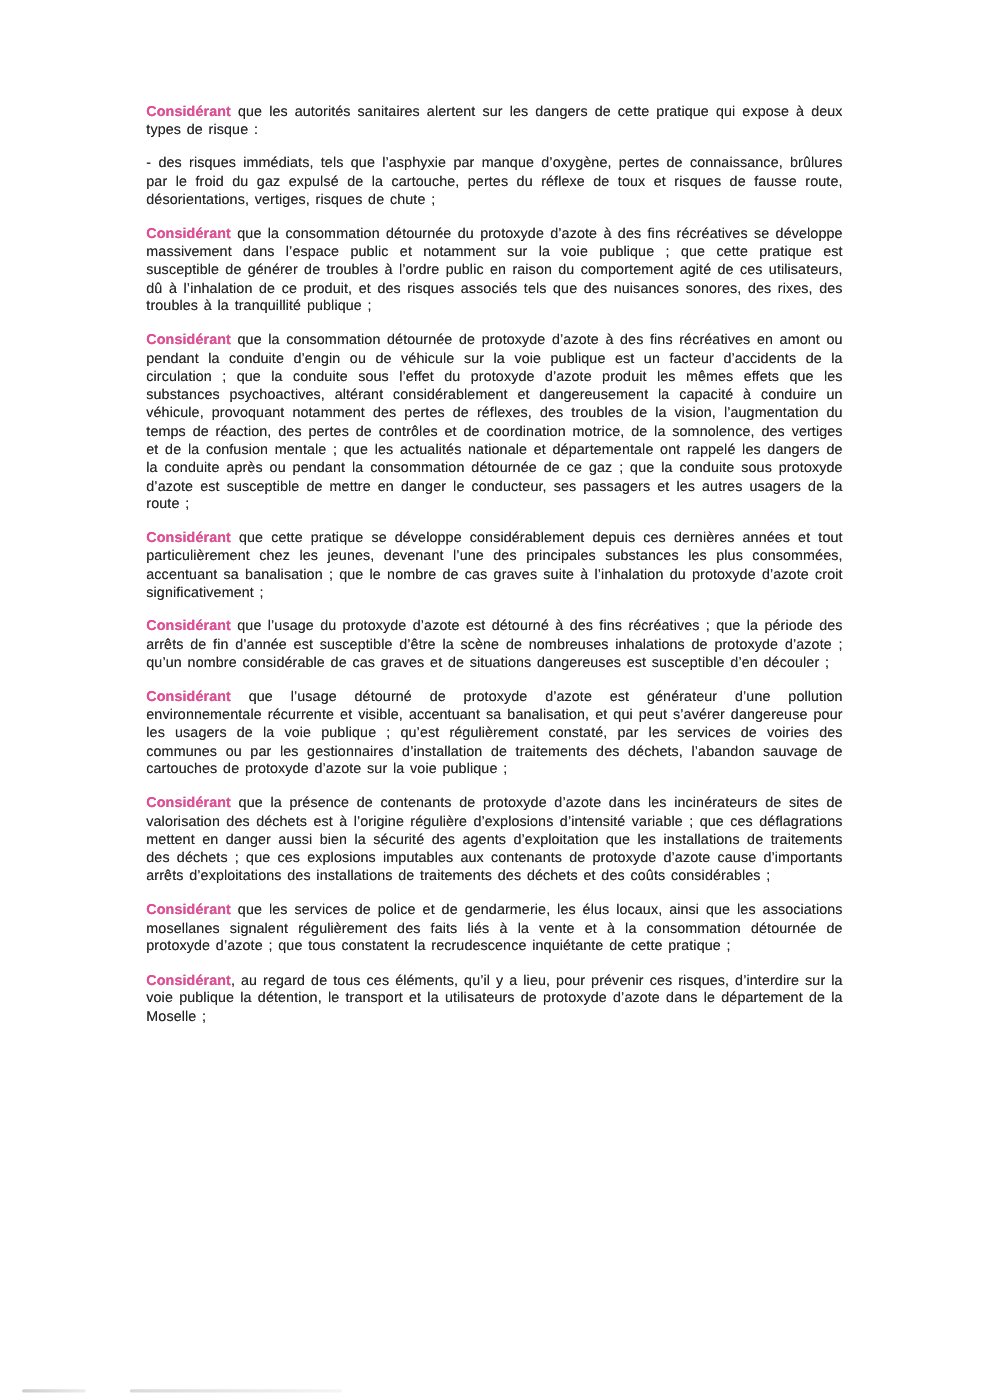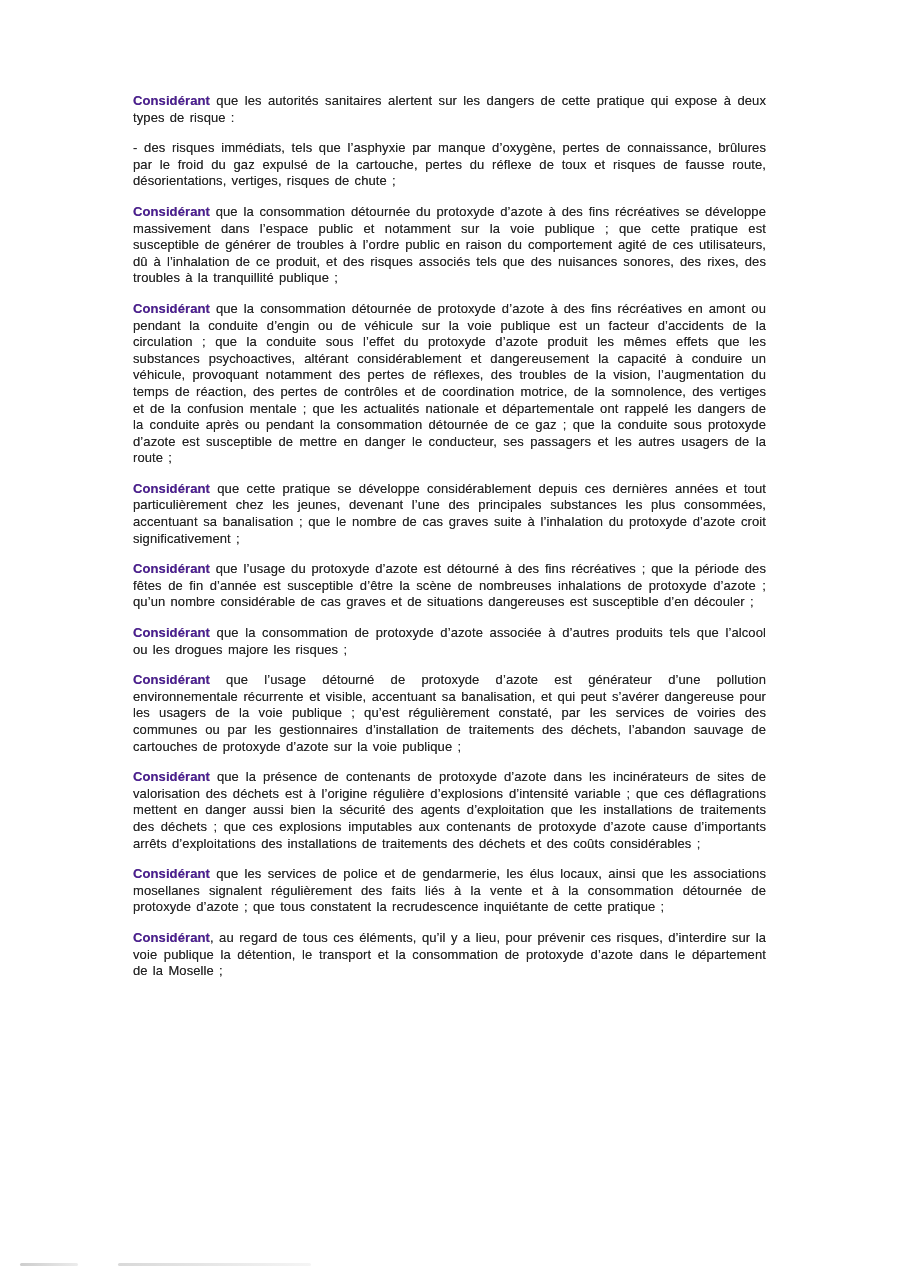--- a/index.html
+++ b/index.html
@@ -27,21 +27,21 @@
     font-size: 13px;
     line-height: 16.6px;
     text-align: justify;
     letter-spacing: 0.1px;
     word-spacing: 1.5px;
     color: #242424;
     text-shadow: 0 0 0.45px rgba(20,20,20,0.55);
   }
   .para.first { margin-top: 0; }
   .para.tight { margin-top: 0; }
-  .para strong { font-weight: bold; color: #4c1d95; }
+  .para strong { font-weight: bold; color: #ec4899; }
   .footer-page {
     position: absolute;
     top: 1085px;
     left: 0;
     width: 714px;
     text-align: right;
     font-size: 12.5px;
     letter-spacing: 1px;
     color: #3a3a3a;
     text-shadow: 0 0 0.4px rgba(20,20,20,0.5);
@@ -71,31 +71,30 @@
 
     <p class="para"><span>- des risques immédiats, tels que l’asphyxie par manque d’oxygène, pertes de connaissance, brûlures par le froid du gaz expulsé de la cartouche, pertes du réflexe de toux et risques de fausse route, désorientations, vertiges, risques de chute ;</span></p>
 
 
     <p class="para"><strong>Considérant</strong><span> que la consommation détournée du protoxyde d’azote à des fins récréatives se développe massivement dans l’espace public et notamment sur la voie publique ; que cette pratique est susceptible de générer de troubles à l’ordre public en raison du comportement agité de ces utilisateurs, dû à l’inhalation de ce produit, et des risques associés tels que des nuisances sonores, des rixes, des troubles à la tranquillité publique ;</span></p>
 
     <p class="para"><strong>Considérant</strong><span> que la consommation détournée de protoxyde d’azote à des fins récréatives en amont ou pendant la conduite d’engin ou de véhicule sur la voie publique est un facteur d’accidents de la circulation ; que la conduite sous l’effet du protoxyde d’azote produit les mêmes effets que les substances psychoactives, altérant considérablement et dangereusement la capacité à conduire un véhicule, provoquant notamment des pertes de réflexes, des troubles de la vision, l’augmentation du temps de réaction, des pertes de contrôles et de coordination motrice, de la somnolence, des vertiges et de la confusion mentale ; que les actualités nationale et départementale ont rappelé les dangers de la conduite après ou pendant la consommation détournée de ce gaz ; que la conduite sous protoxyde d’azote est susceptible de mettre en danger le conducteur, ses passagers et les autres usagers de la route ;</span></p>
 
     <p class="para"><strong>Considérant</strong><span> que cette pratique se développe considérablement depuis ces dernières années et tout particulièrement chez les jeunes, devenant l’une des principales substances les plus consommées, accentuant sa banalisation ; que le nombre de cas graves suite à l’inhalation du protoxyde d’azote croit significativement ;</span></p>
 
-    <p class="para"><strong>Considérant</strong><span> que l’usage du protoxyde d’azote est détourné à des fins récréatives ; que la période des fêtes de fin d’année est susceptible d’être la scène de nombreuses inhalations de protoxyde d’azote ; qu’un nombre considérable de cas graves et de situations dangereuses est susceptible d’en découler ;</span></p>
+    <p class="para"><strong>Considérant</strong><span> que l’usage du protoxyde d’azote est détourné à des fins récréatives ; que la période des arrêts de fin d’année est susceptible d’être la scène de nombreuses inhalations de protoxyde d’azote ; qu’un nombre considérable de cas graves et de situations dangereuses est susceptible d’en découler ;</span></p>
 
-    <p class="para"><strong>Considérant</strong><span> que la consommation de protoxyde d’azote associée à d’autres produits tels que l’alcool ou les drogues majore les risques ;</span></p>
 
     <p class="para"><strong>Considérant</strong><span> que l’usage détourné de protoxyde d’azote est générateur d’une pollution environnementale récurrente et visible, accentuant sa banalisation, et qui peut s’avérer dangereuse pour les usagers de la voie publique ; qu’est régulièrement constaté, par les services de voiries des communes ou par les gestionnaires d’installation de traitements des déchets, l’abandon sauvage de cartouches de protoxyde d’azote sur la voie publique ;</span></p>
 
     <p class="para"><strong>Considérant</strong><span> que la présence de contenants de protoxyde d’azote dans les incinérateurs de sites de valorisation des déchets est à l’origine régulière d’explosions d’intensité variable ; que ces déflagrations mettent en danger aussi bien la sécurité des agents d’exploitation que les installations de traitements des déchets ; que ces explosions imputables aux contenants de protoxyde d’azote cause d’importants arrêts d’exploitations des installations de traitements des déchets et des coûts considérables ;</span></p>
 
     <p class="para"><strong>Considérant</strong><span> que les services de police et de gendarmerie, les élus locaux, ainsi que les associations mosellanes signalent régulièrement des faits liés à la vente et à la consommation détournée de protoxyde d’azote ; que tous constatent la recrudescence inquiétante de cette pratique ;</span></p>
 
-    <p class="para"><strong>Considérant</strong><span>, au regard de tous ces éléments, qu’il y a lieu, pour prévenir ces risques, d’interdire sur la voie publique la détention, le transport et la consommation de protoxyde d’azote dans le département de la Moselle ;</span></p>
+    <p class="para"><strong>Considérant</strong><span>, au regard de tous ces éléments, qu’il y a lieu, pour prévenir ces risques, d’interdire sur la voie publique la détention, le transport et la utilisateurs de protoxyde d’azote dans le département de la Moselle ;</span></p>
 
   </div>
 
 
   <div class="scan-artifact a1"></div>
   <div class="scan-artifact a2"></div>
 
 </div>
 
 </body></html>

